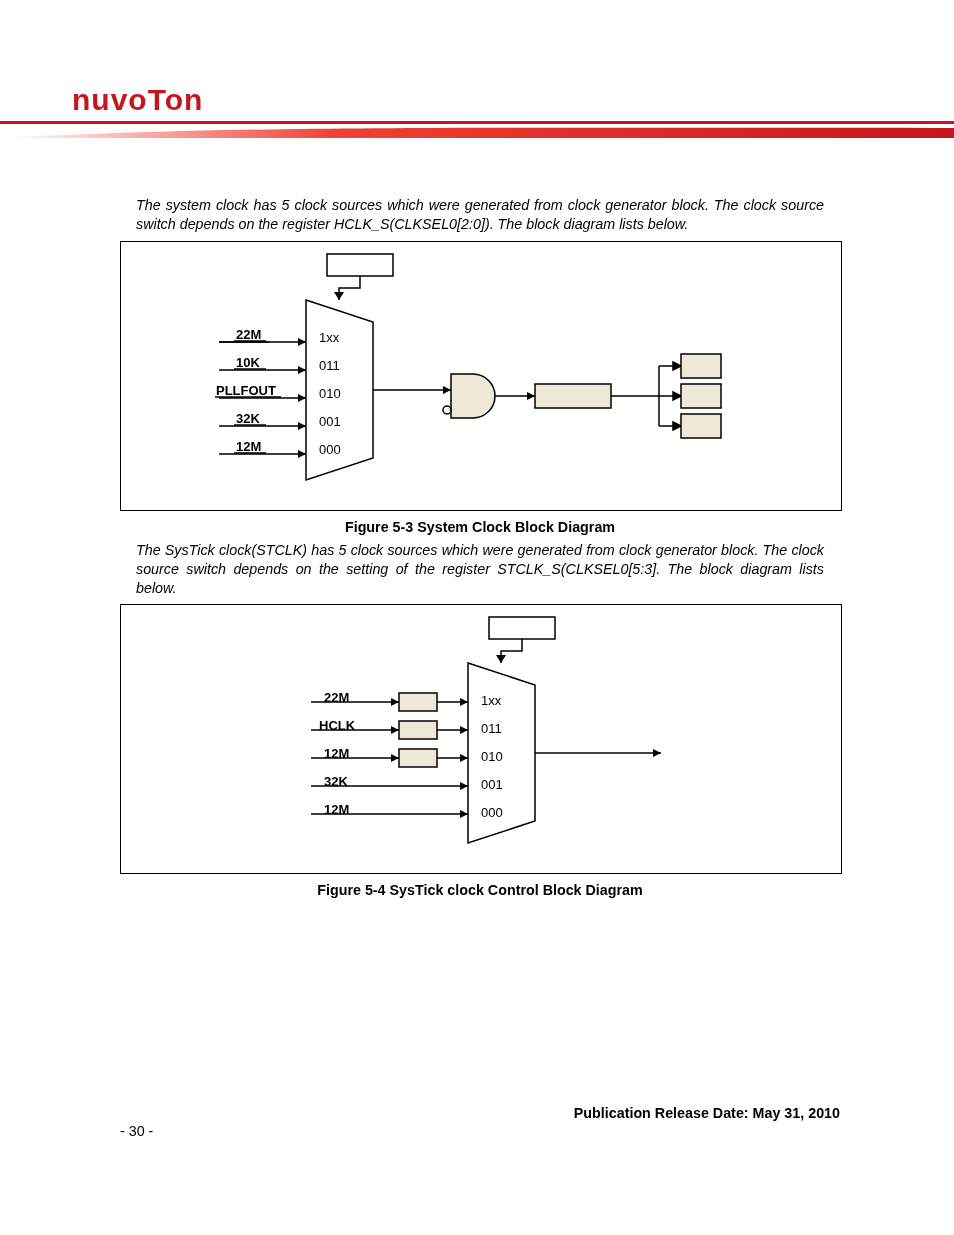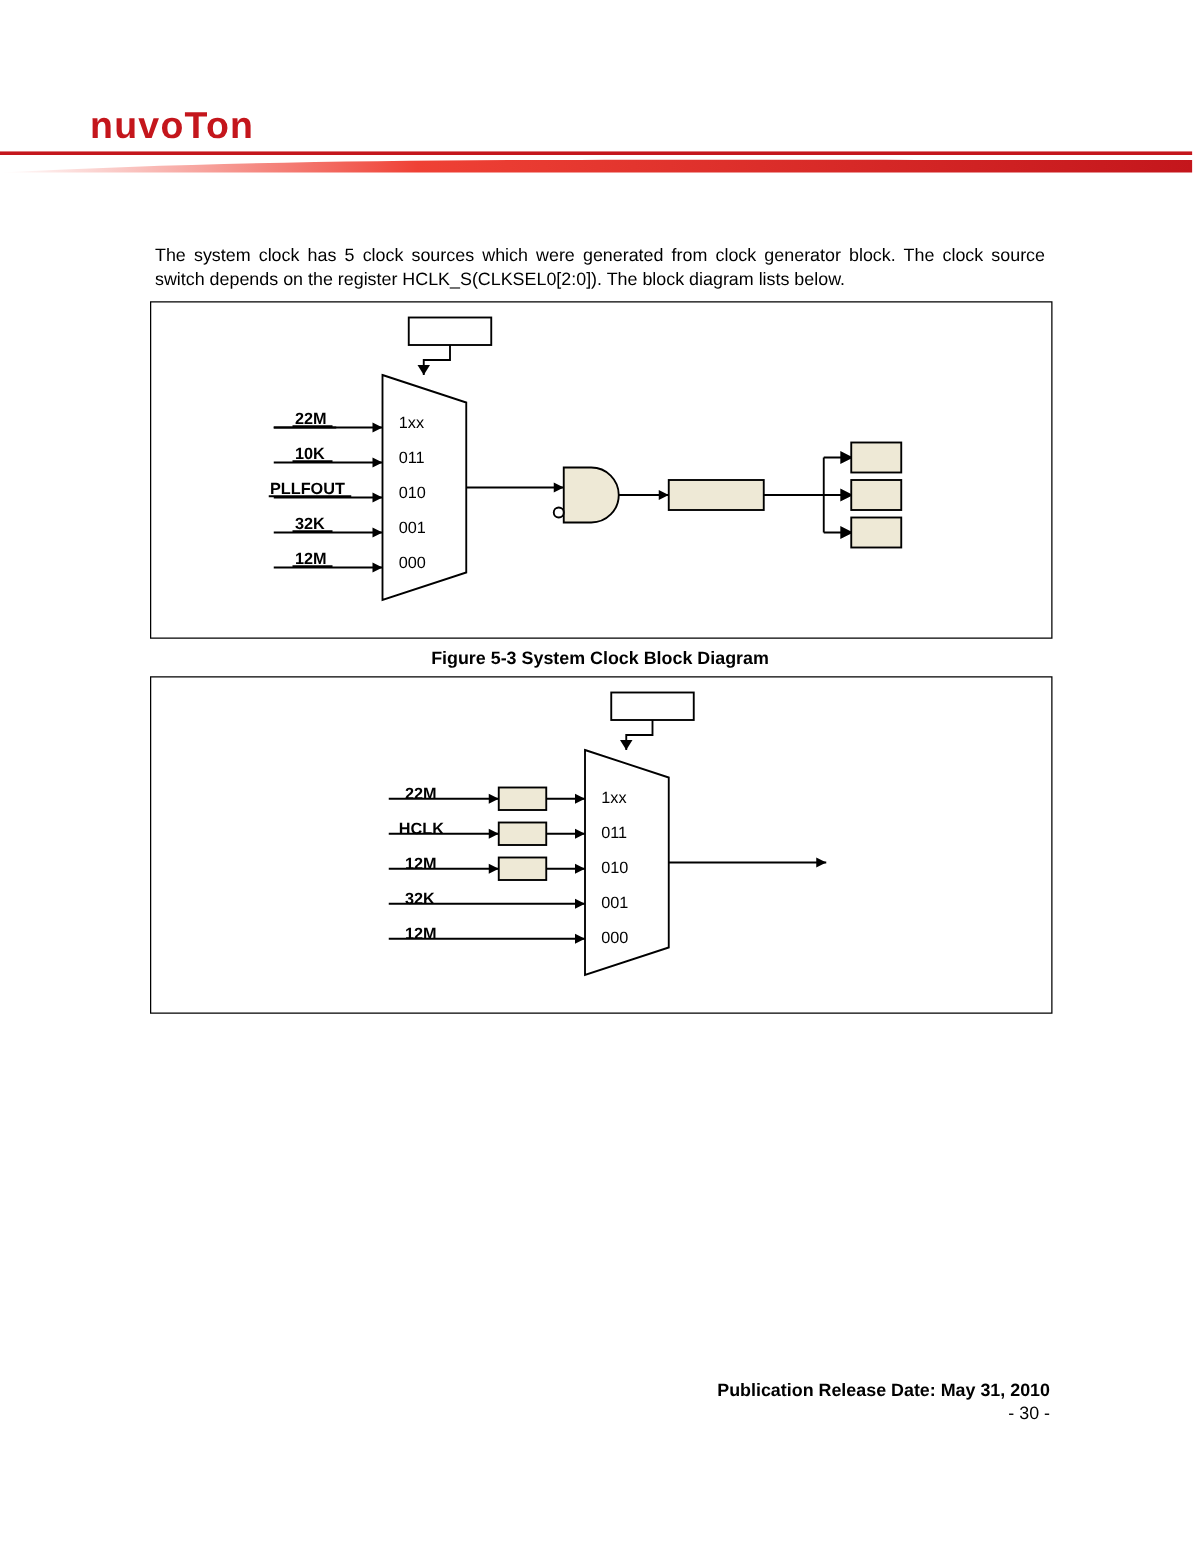--- a/index.html
+++ b/index.html
@@ -1,24 +1,24 @@
 <!DOCTYPE html>
 <html><head>
 <meta charset="utf-8">
 <style>
 body { margin:0; font-family: Arial, sans-serif; font-size:14.3px; color:#000; background:#fff; }
 .page { width:954px; height:1161px; position:relative; box-sizing:border-box; }
 .logo { position:absolute; left:72px; top:84px; }
 .redbar { position:absolute; left:0; top:121px; width:954px; height:14px; }
 .content { position:absolute; left:120px; top:196px; width:720px; }
-.para { text-align:justify; line-height:1.35; margin:0 4px 6px; }
+.para { text-align:justify; line-height:1.35; margin:0 16px 6px;font-style:italic; }
 .figbox { border:1.5px solid #000; width:720px; position:relative; background:#fff; }
 .caption { text-align:center; margin:8px 0 6px;font-weight:bold; }
 .footer { position:absolute; bottom:56px; left:120px; width:720px; font-size:14.3px; }
-.footer .pg { position:absolute; left:0; right:0; text-align:right; top:18px; }
+.footer .pg { position:absolute; left:0; right:0; text-align:left; top:18px; }
 .footer .r1 { position:absolute; right:0; top:0;font-weight:bold; }
 .footer .r2 { position:absolute; right:0; top:18px;margin-top:40px; }
 svg text { font-family: Arial, sans-serif; }
 </style>
 </head>
 <body>
 
 <div class="page">
 
   <div class="logo">
@@ -124,20 +124,21 @@
           <line x1="538" y1="184" x2="560" y2="184"></line>
             <polygon points="560,184 552,180 552,188" fill="#000"></polygon>
         </g>
         <rect x="560" y="112" width="40" height="24" fill="#eee9d6" stroke="#000" stroke-width="1.5"></rect>
         <rect x="560" y="142" width="40" height="24" fill="#eee9d6" stroke="#000" stroke-width="1.5"></rect>
         <rect x="560" y="172" width="40" height="24" fill="#eee9d6" stroke="#000" stroke-width="1.5"></rect>
       </svg>
     </div>
     <div class="caption">Figure 5-3 System Clock Block Diagram</div>
 
+    <p class="para">The SysTick clock(STCLK) has 5 clock sources which were generated from clock generator block. The clock source switch depends on the setting of the register STCLK_S(CLKSEL0[5:3]. The block diagram lists below.</p>
 
     <div class="figbox" style="height:268px">
       <svg width="720" height="268">
 
         <rect x="368" y="12" width="66" height="22" fill="#fff" stroke="#000" stroke-width="1.5"></rect>
         <path d="M401 34 L401 46 L380 46 L380 58" fill="none" stroke="#000" stroke-width="1.5"></path>
         <polygon points="380,58 375,50 385,50" fill="#000"></polygon>
 
         <polygon points="347,58 414,80 414,216 347,238" fill="#fff" stroke="#000" stroke-width="1.5"></polygon>
 
@@ -175,20 +176,21 @@
           <polygon points="278,153 270,149 270,157"></polygon>
             <polygon points="347,153 339,149 339,157"></polygon>
           <polygon points="347,181 339,177 339,185"></polygon>
           <polygon points="347,209 339,205 339,213"></polygon>
         </g>
 
         <line x1="414" y1="148" x2="540" y2="148" stroke="#000" stroke-width="1.5"></line>
         <polygon points="540,148 532,144 532,152" fill="#000"></polygon>
       </svg>
     </div>
+    <div class="caption">Figure 5-4 SysTick clock Control Block Diagram</div>
 
   </div>
 
   <div class="footer">
     <div class="r1">Publication Release Date: May 31, 2010</div>
     <div class="pg">- 30 -</div>
     <div class="r2">Revision V1.02</div>
   </div>
 
 </div>

